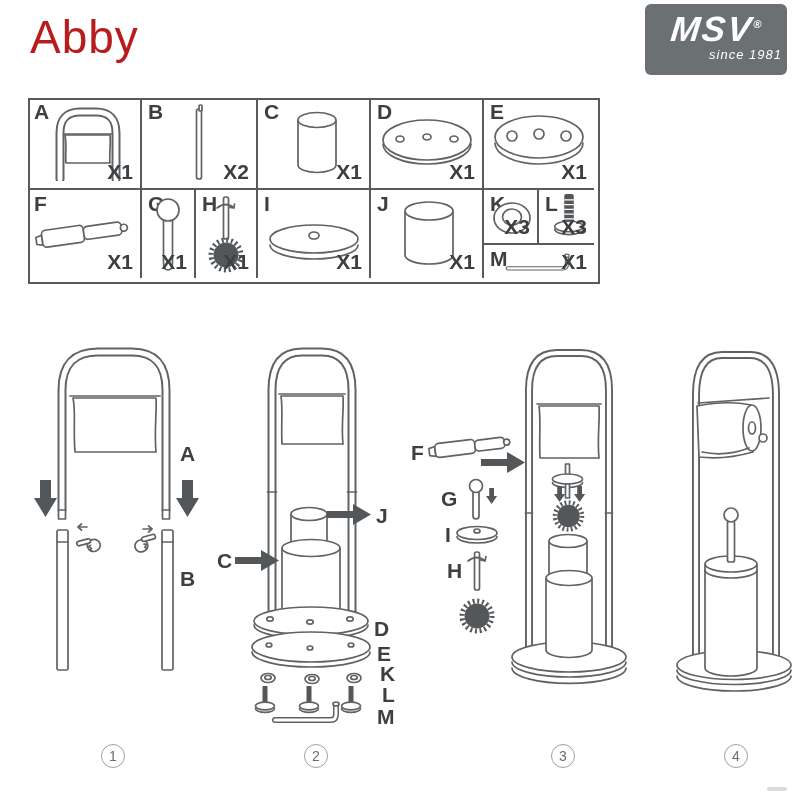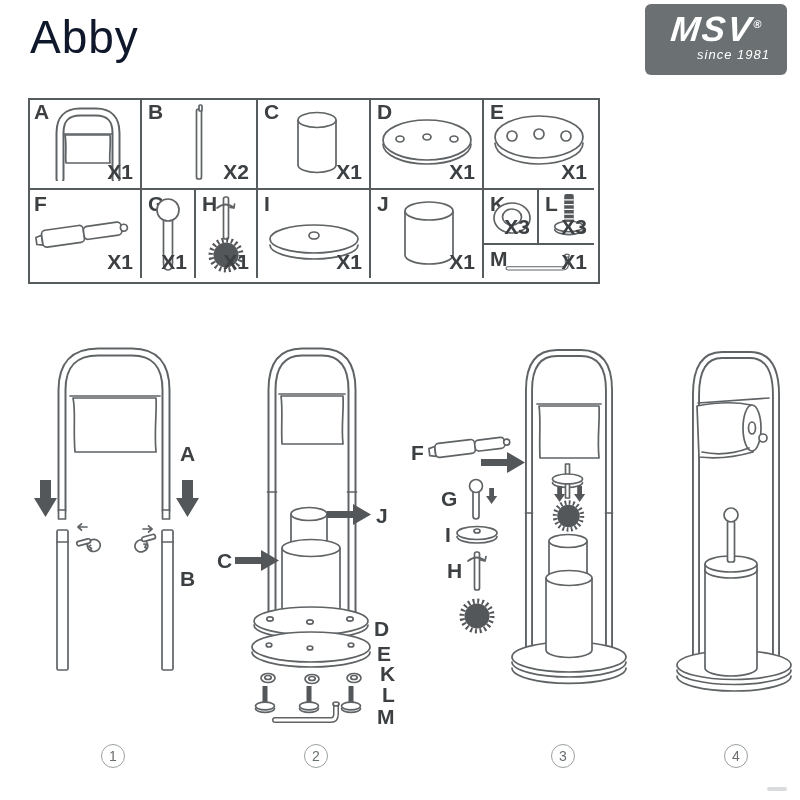--- a/index.html
+++ b/index.html
@@ -1,28 +1,28 @@
 <!DOCTYPE html>
 <html><head>
 <meta charset="utf-8">
 <style>
   html,body{margin:0;padding:0;background:#fff;}
   body{font-family:"Liberation Sans",sans-serif;}
   .page{position:relative;width:800px;height:800px;background:#fff;overflow:hidden;}
 
   
   .title{position:absolute;left:30px;top:10px;margin:0;font-size:46px;font-weight:300;
-         letter-spacing:1px;color:#0f172a;}
+         letter-spacing:1px;color:#b91c1c;}
   .logo{position:absolute;left:645px;top:4px;width:142px;height:71px;background:#6b7072;
         border-radius:6px;color:#fff;text-align:center;}
   .logo-brand{margin-top:7px;font-size:35px;font-weight:bold;font-style:italic;
               letter-spacing:2px;transform:skewX(-6deg);line-height:1;}
   .logo-reg{font-size:11px;vertical-align:super;font-style:normal;letter-spacing:0;}
   .logo-tagline{font-size:13px;font-style:italic;letter-spacing:1px;text-align:right;
-                padding-right:17px;margin-top:1px;}
+                padding-right:5px;margin-top:1px;}
 
   
   .parts-table{position:absolute;left:28px;top:98px;width:568px;height:182px;
                border:2px solid #565b5d;}
   .gline{position:absolute;background:#565b5d;}
   .cell{position:absolute;}
   .pid{position:absolute;top:0;left:4px;font-size:21px;font-weight:bold;color:#3d4043;line-height:1.1;}
   .qty{position:absolute;bottom:2px;right:5px;font-size:21px;font-weight:bold;color:#3d4043;}
   .art{position:absolute;}
 

